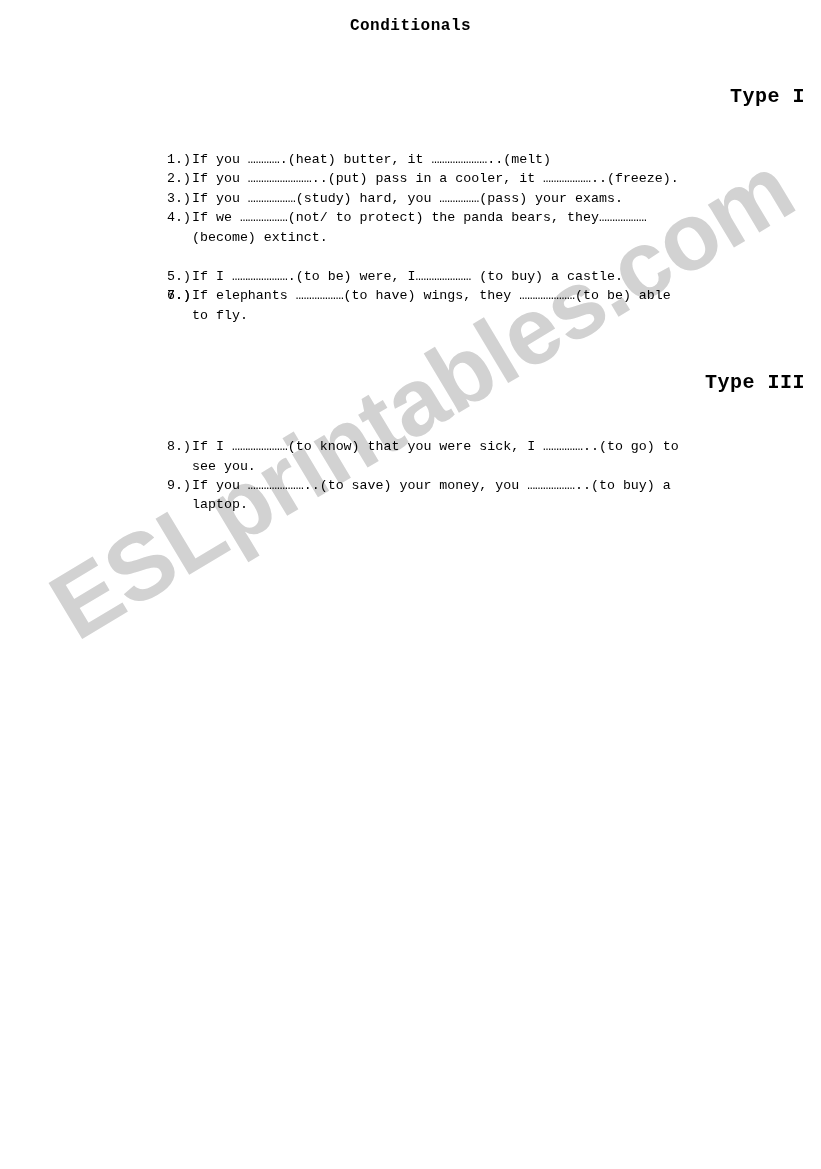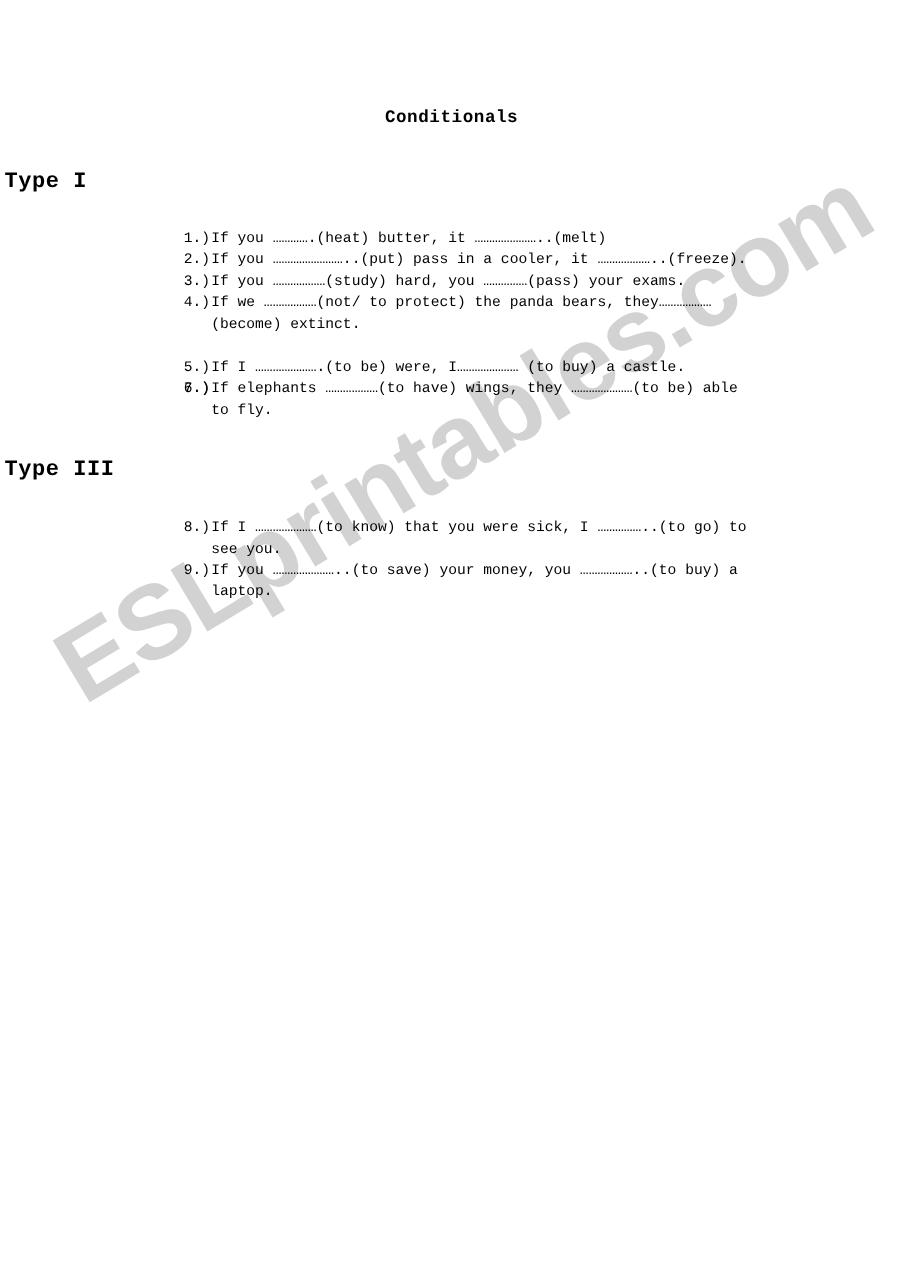--- a/index.html
+++ b/index.html
@@ -56,31 +56,30 @@
     top: 0;
     width: 821px;
     z-index: 2;
   }
 
   .doc-title {
     text-align: center;
     font-size: 16px;
     font-weight: bold;
     letter-spacing: 0.5px;
-    margin: 0;
-    padding-top: 97px;
+    margin: 16px;
     line-height: 20px;
   }
 
   .type-heading {
-    text-align: left;
+    text-align: right;
     font-size: 20px;
     font-weight: bold;
     letter-spacing: 0.5px;
-    margin: 4px;
+    margin: 16px;
     line-height: 24px;
   }
   .type-heading.light {
     font-weight: bold;
   }
 
   .h-type1 { padding-top: 33px; }
   .h-type2 { padding-top: 63px; }
   .h-type3 { padding-top: 30px; }
 

